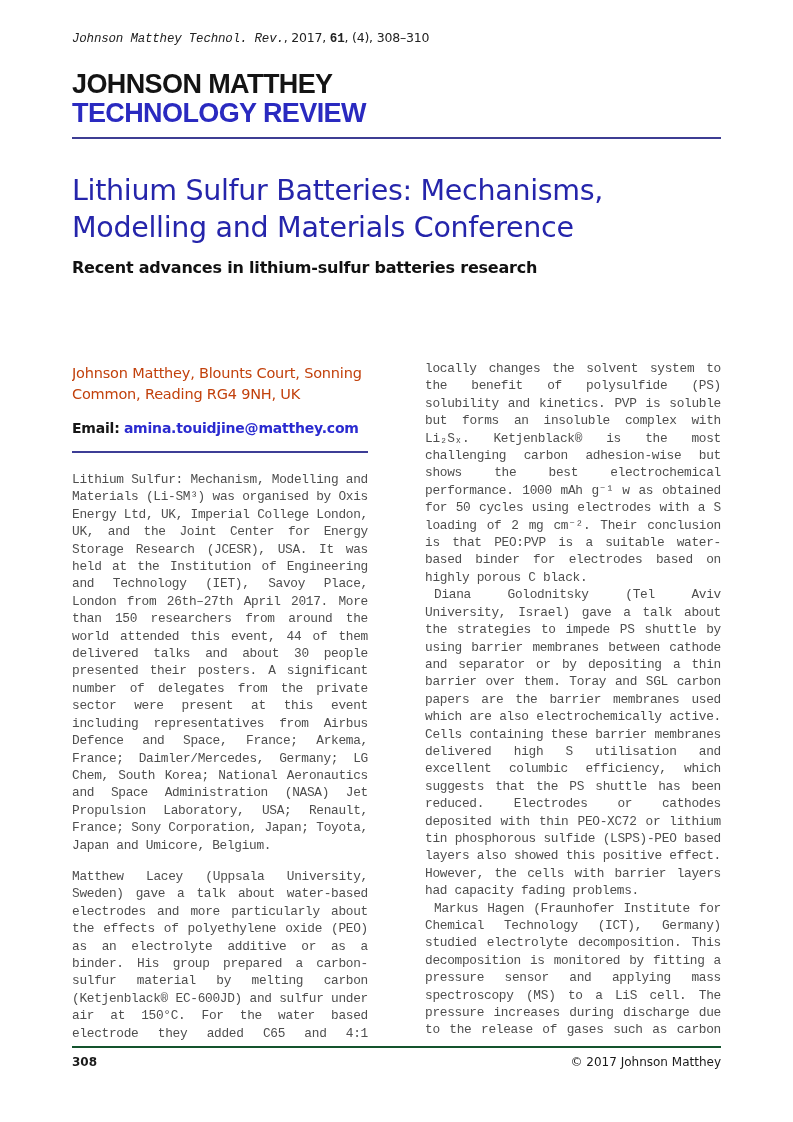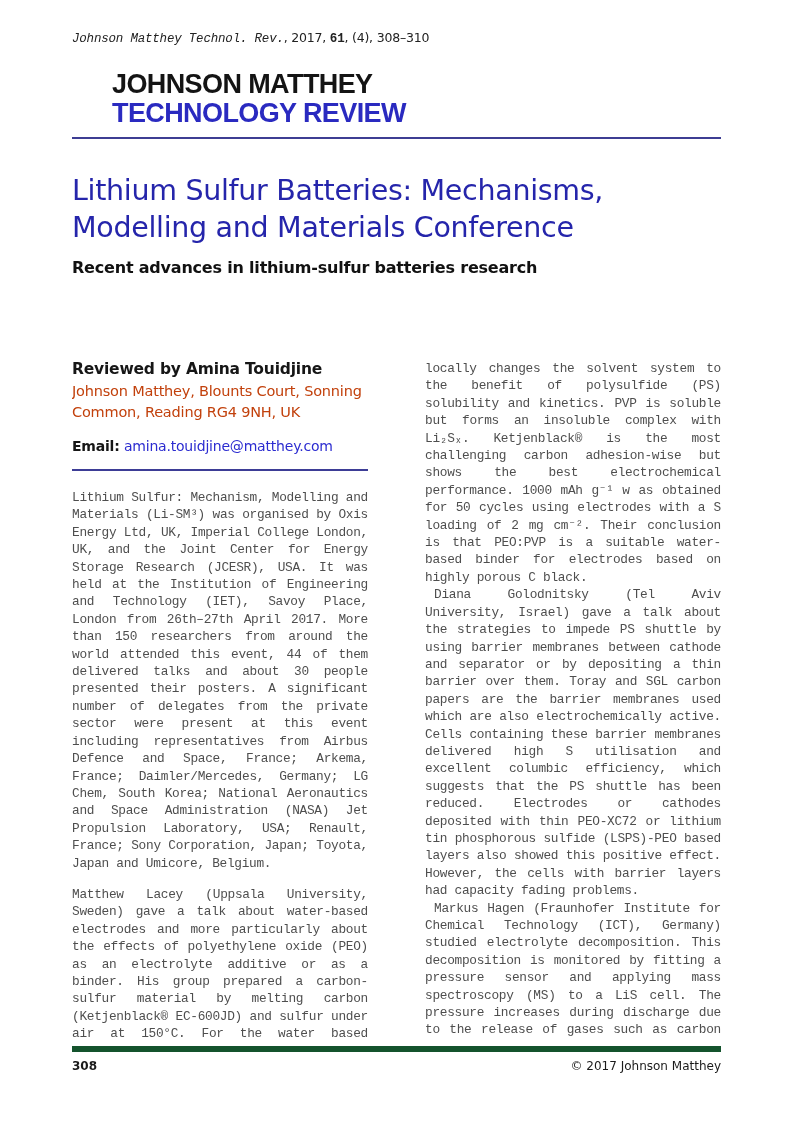--- a/index.html
+++ b/index.html
@@ -10,44 +10,44 @@
   }
   .abs{position:absolute;}
   
   .header-row{top:30px;left:72px;right:72px;display:flex;justify-content:space-between;align-items:baseline;font-size:12.5px;}
   .doi-link{color:#3a3acc;text-decoration:none;letter-spacing:-0.2px;}
   .citation{color:#222;letter-spacing:-0.2px;white-space:nowrap;}
   .citation .it{font-style:italic;font-family:Liberation Mono, monospace;}
   .citation .vol{font-weight:bold;font-family:Liberation Mono, monospace;}
   
   .brand-row{top:70px;left:72px;right:72px;display:flex;justify-content:space-between;align-items:flex-end;}
-  .logo{line-height:29px;font-weight:bold;font-size:27px;letter-spacing:-0.6px;font-family:"Liberation Sans","DejaVu Sans",sans-serif;margin-left:40px;}
+  .logo{line-height:29px;font-weight:bold;font-size:27px;letter-spacing:-0.6px;font-family:"Liberation Sans","DejaVu Sans",sans-serif;}
   .logo-line1{color:#141414;}
   .logo-line2{color:#2a2ac0;}
   .site-link{color:#2030ba;font-size:17.5px;text-decoration:none;padding-bottom:3px;letter-spacing:-0.2px;}
   .rule-top{top:137px;left:72px;right:72px;border-top:2px solid #3d3d93;}
   
   .title{top:172px;left:72px;width:600px;font-size:28.5px;line-height:37px;color:#2525ab;font-weight:400;letter-spacing:-0.3px;}
   .subtitle{top:258px;left:72px;font-size:16px;font-weight:bold;color:#111;letter-spacing:-0.2px;}
   
   .columns{top:360px;left:72px;width:649px;height:682px;display:flex;gap:57px;overflow:hidden;}
   .col{width:296px;flex:0 0 296px;}
   .reviewer-heading{font-size:15.5px;font-weight:bold;color:#161616;letter-spacing:-0.2px;}
   .affiliation{margin-top:3px;font-size:14.5px;line-height:21px;color:#c2410c;letter-spacing:-0.2px;}
   .email-row{margin-top:15px;font-size:14px;letter-spacing:-0.2px;}
   .email-label{font-weight:bold;color:#161616;}
-  .email-link{color:#2b2bd0;text-decoration:none;}
+  .email-link{color:#2b2bd0;text-decoration:none;font-weight:bold;}
   .col-rule{margin-top:15px;border-top:2px solid #3d3d96;}
   .body-par{font-size:12.8px;line-height:17.4px;color:#4e4e4e;text-align:justify;letter-spacing:-0.3px;margin:0;font-family:Liberation Mono, monospace;}
   .mt18{margin-top:18px;}
   .mt14{margin-top:14px;}
   .section-heading{margin-top:23px;font-size:16px;font-weight:bold;color:#141414;letter-spacing:-0.2px;}
   .indent{text-indent:9px;}
   
-  .footer{top:1046px;left:72px;right:72px;border-top:6px solid #14532d;padding-top:7px;display:flex;justify-content:space-between;font-size:12px;color:#1a1a1a;}
+  .footer{top:1046px;left:72px;right:72px;border-top:2px solid #14532d;padding-top:7px;display:flex;justify-content:space-between;font-size:12px;color:#1a1a1a;}
   .page-num{font-weight:bold;}
 </style>
 </head>
 <body>
 
 <div class="abs header-row">
   <span class="citation"><span class="it">Johnson Matthey Technol. Rev.</span><span>, 2017, </span><span class="vol">61</span><span>, (4), 308–310</span></span>
 </div>
 
 <div class="abs brand-row">
@@ -56,21 +56,20 @@
     <div class="logo-line2">TECHNOLOGY REVIEW</div>
   </div>
 </div>
 <div class="abs rule-top"></div>
 
 <h1 class="abs title" style="margin:0;">Lithium Sulfur Batteries: Mechanisms, Modelling and Materials Conference</h1>
 <div class="abs subtitle">Recent advances in lithium-sulfur batteries research</div>
 
 <div class="abs columns">
   <div class="col">
-    <div class="reviewer-heading">Reviewed by Amina Touidjine</div>
     <div class="affiliation">Johnson Matthey, Blounts Court, Sonning Common, Reading RG4 9NH, UK</div>
     <div class="email-row">
       <span class="email-label">Email:</span>
       <a class="email-link" href="#">amina.touidjine@matthey.com</a>
     </div>
     <div class="col-rule"></div>
     <p class="body-par mt18">Lithium Sulfur: Mechanism, Modelling and Materials (Li-SM³) was organised by Oxis Energy Ltd, UK, Imperial College London, UK, and the Joint Center for Energy Storage Research (JCESR), USA. It was held at the Institution of Engineering and Technology (IET), Savoy Place, London from 26th–27th April 2017. More than 150 researchers from around the world attended this event, 44 of them delivered talks and about 30 people presented their posters. A significant number of delegates from the private sector were present at this event including representatives from Airbus Defence and Space, France; Arkema, France; Daimler/Mercedes, Germany; LG Chem, South Korea; National Aeronautics and Space Administration (NASA) Jet Propulsion Laboratory, USA; Renault, France; Sony Corporation, Japan; Toyota, Japan and Umicore, Belgium.</p>
     <p class="body-par mt14">Matthew Lacey (Uppsala University, Sweden) gave a talk about water-based electrodes and more particularly about the effects of polyethylene oxide (PEO) as an electrolyte additive or as a binder. His group prepared a carbon-sulfur material by melting carbon (Ketjenblack® EC-600JD) and sulfur under air at 150°C. For the water based electrode they added C65 and 4:1 PEO:polyvinylpyrrolidone (PVP). PEO swells and</p>
   </div>
   <div class="col">

